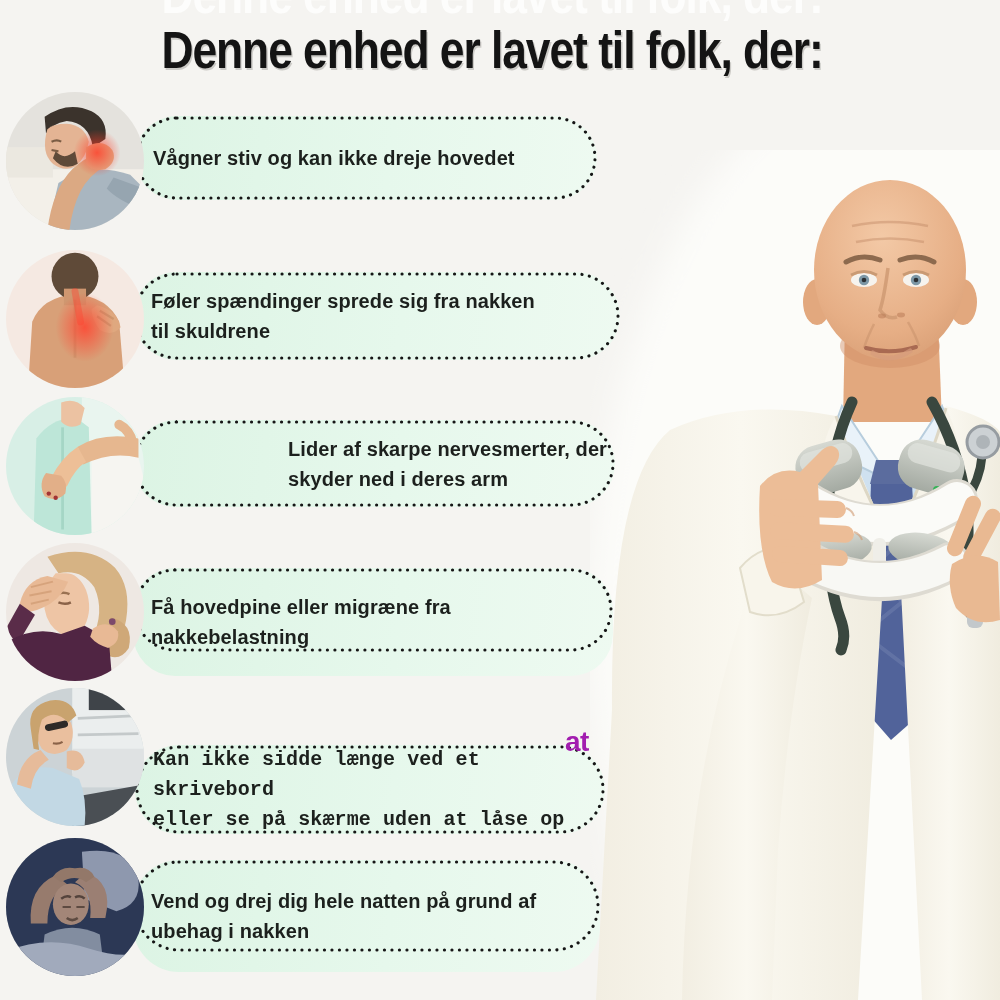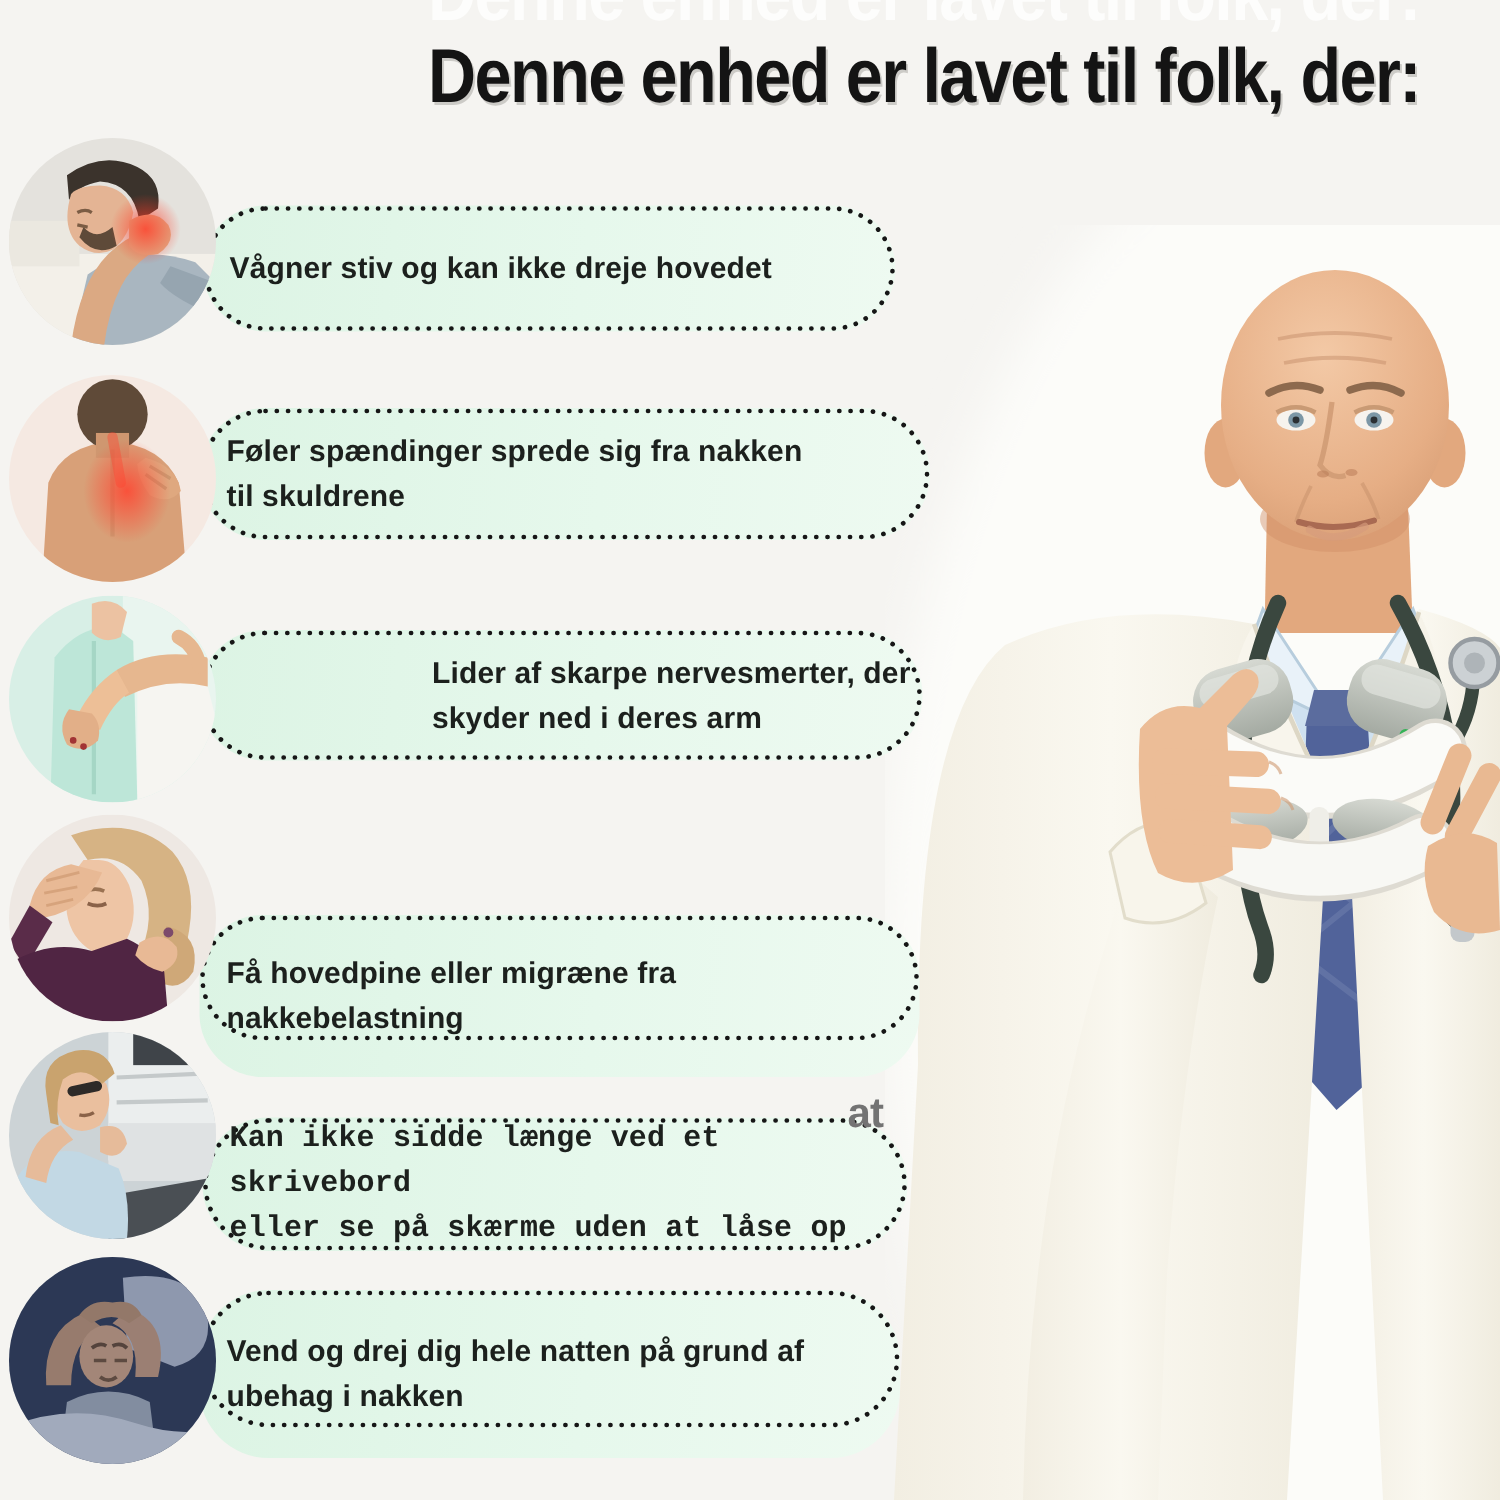--- a/index.html
+++ b/index.html
@@ -2,21 +2,21 @@
 <html><head>
 <meta charset="utf-8">
 <style>
   html,body{margin:0;padding:0;background:#e9e8e6;}
   .canvas{
     position:relative;width:1000px;height:1000px;overflow:hidden;
     background:#f5f4f1;
     font-family:"Liberation Sans","DejaVu Sans",sans-serif;
   }
   
-  .title-wrap{position:absolute;left:0;right:4px;text-align:right;white-space:nowrap;z-index:4;margin:0;}
+  .title-wrap{position:absolute;left:0;right:16px;text-align:center;white-space:nowrap;z-index:4;margin:0;}
   .title-main{top:21px;}
   .title-ghost{top:-34px;z-index:0;}
   .title-inner{
     display:inline-block;font-size:51px;font-weight:800;letter-spacing:-1.2px;
     transform:scaleX(.87);transform-origin:center;color:#141414;
     text-shadow:1.5px 2px 0 rgba(130,125,120,.35);
   }
   .title-ghost .title-inner{color:#fdfdfc;text-shadow:none;}
   
   .doctor{position:absolute;left:590px;top:150px;width:410px;height:850px;z-index:1;}
@@ -24,35 +24,35 @@
   .bubble{
     position:absolute;z-index:2;display:flex;align-items:center;
     background:linear-gradient(96deg,#dcf4e4 0%,#e6f8ec 55%,#eefaf1 100%);
   }
   .dots{position:absolute;inset:0;pointer-events:none;}
   .bubble-text{
     position:relative;padding-left:18px;padding-right:8px;
     font-size:20px;font-weight:700;line-height:1.5;letter-spacing:.1px;
     color:#1c201d;white-space:pre-line;
   }
-  .b1{left:135px;top:137px;width:462px;height:84px;border-radius:42px;}
+  .b1{left:135px;top:116px;width:462px;height:84px;border-radius:42px;}
   .b2{left:133px;top:272px;width:487px;height:88px;border-radius:44px;}
   .b3{left:133px;top:420px;width:482px;height:87px;border-radius:43px;justify-content:flex-end;}
-  .b4{left:133px;top:568px;width:480px;height:108px;border-radius:42px;margin-top:42px;}
+  .b4{left:133px;top:568px;width:480px;height:108px;border-radius:42px;}
   .b5{left:135px;top:745px;width:470px;height:89px;border-radius:44px;font-family:Liberation Mono, monospace;}
   .b6{left:133px;top:860px;width:467px;height:112px;border-radius:46px;}
   .circle{
     position:absolute;left:6px;width:138px;height:138px;border-radius:50%;
     overflow:hidden;z-index:3;
   }
   .circle svg{display:block;width:100%;height:100%;}
   .c1{top:92px;}.c2{top:250px;}.c3{top:397px;}.c4{top:543px;}.c5{top:688px;}.c6{top:838px;}
   .stray-at{
     position:absolute;left:565px;top:726px;z-index:3;
-    font-size:28px;font-weight:800;color:#737373;letter-spacing:-.5px;
+    font-size:28px;font-weight:800;color:#a21caf;letter-spacing:-.5px;
   }
 </style>
 </head>
 <body>
 
 <div class="canvas">
 
   <h1 class="title-wrap title-ghost"><span class="title-inner">Denne enhed er lavet til folk, der:</span></h1>
 
   <svg class="doctor" viewBox="0 0 410 850" xmlns="http://www.w3.org/2000/svg">

